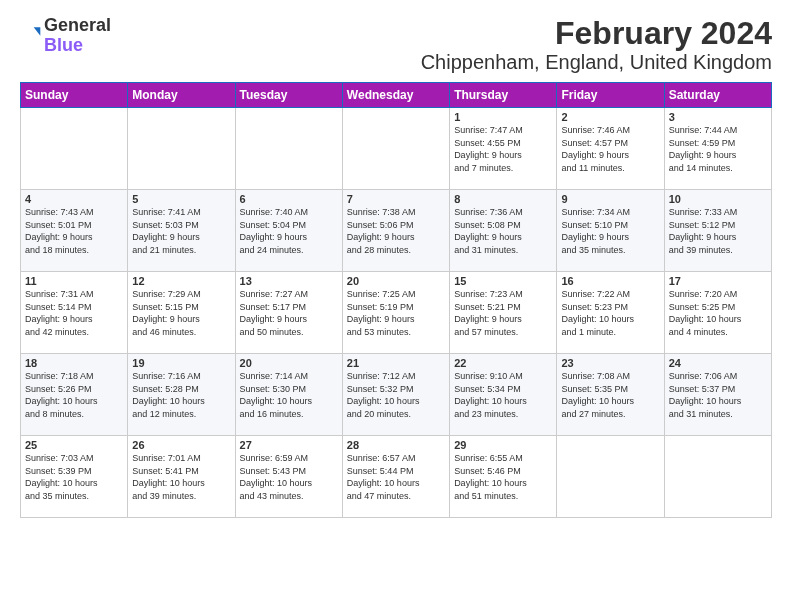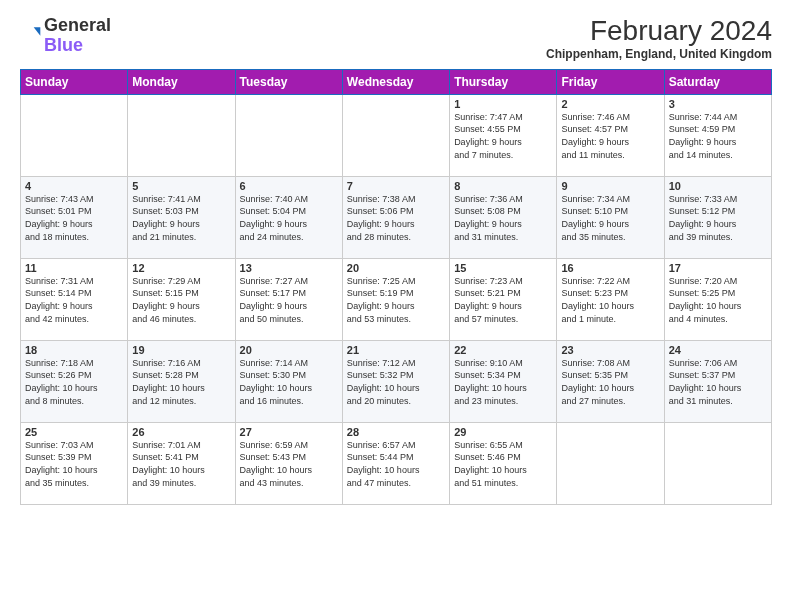--- a/index.html
+++ b/index.html
@@ -35,29 +35,29 @@
     .logo-blue { color: #8b5cf6; }
     .logo-icon {
       width: 20px;
       height: 20px;
       margin-left: 2px;
     }
     .title-block {
       text-align: right;
     }
     .month-title {
-      font-size: 28px;
-      font-weight: normal;
+      font-size: 32px;
+      font-weight: bold;
       color: #333;
       line-height: 1.1;
     }
     .subtitle {
-      font-size: 12px;
+      font-size: 20px;
       color: #333;
-      font-weight: bold;
+      font-weight: normal;
     }
     .calendar {
       width: 100%;
       border-collapse: collapse;
       table-layout: fixed;
     }
     .calendar th {
       background: #a21caf;
       color: #fff;
       font-size: 12px;

